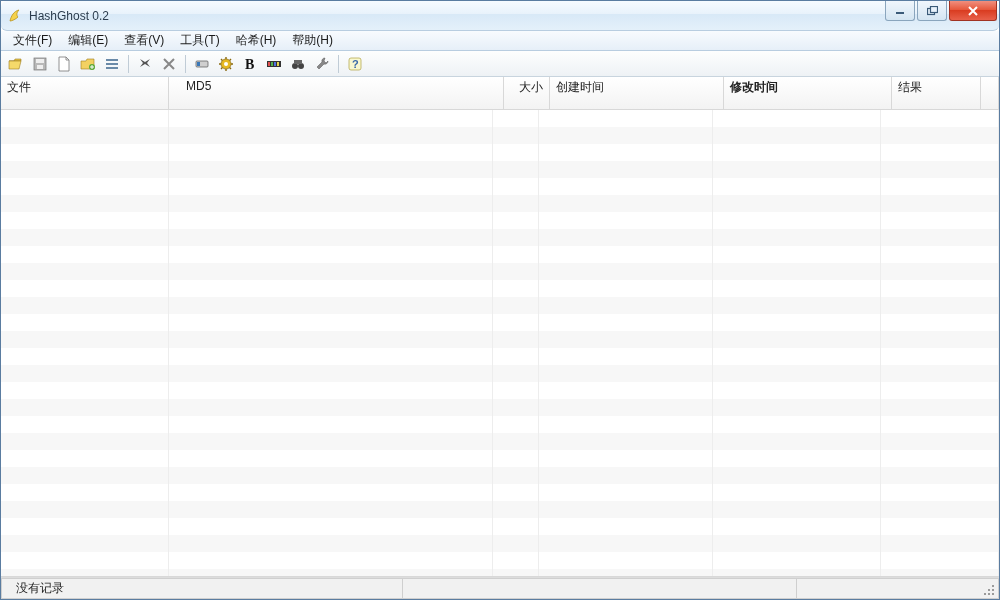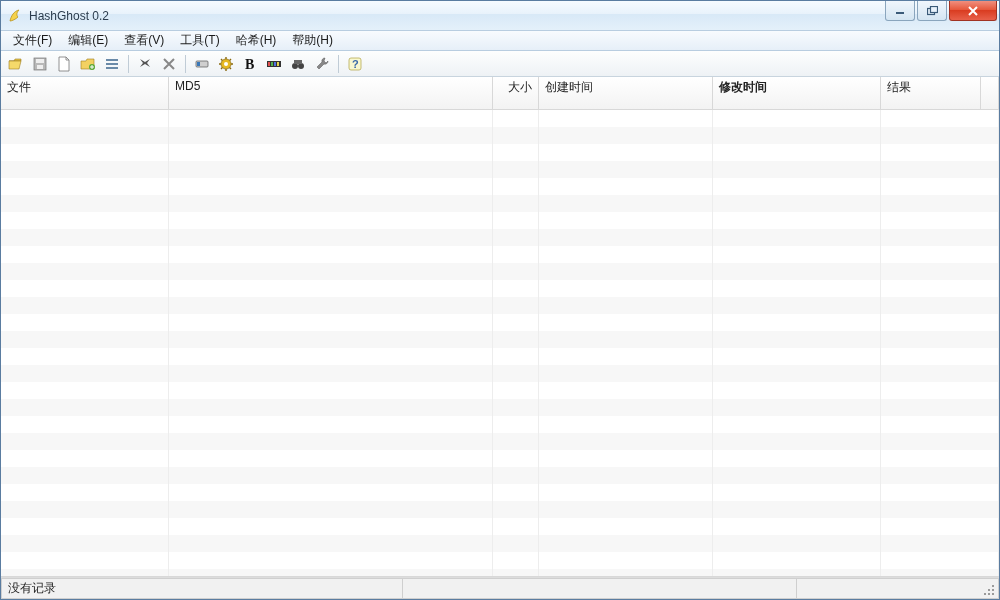--- a/index.html
+++ b/index.html
@@ -12,20 +12,21 @@
     position: relative;
   }
   
   .titlebar {
     height: 30px;
     background: linear-gradient(to bottom, #f6fbff 0%, #e8f2fb 45%, #d8e9f7 46%, #e4f0fa 100%);
     border-bottom: 1px solid #b8cde0;
     display: flex; align-items: center;
     padding: 0 0 0 6px;
     position: relative;
+    border-radius: 6px;
   }
   .titlebar .app-icon {
     width: 16px; height: 16px; margin-right: 6px;
     display: flex; align-items: center; justify-content: center;
   }
   .titlebar .title { color: #2b3c4d; font-size: 12px; }
   .win-controls { position: absolute; right: 0; top: 0; display: flex; height: 20px; }
   .win-btn {
     width: 30px; height: 20px;
     border: 1px solid #8aa5bd; border-top: none;
@@ -82,21 +83,21 @@
     border-bottom: 1px solid #d8d8d8;
   }
   .col-headers .col {
     border-right: 1px solid #d8d8d8;
     padding: 2px 6px;
     color: #222;
     white-space: nowrap;
     overflow: hidden;
   }
   .col-file   { width: 168px; }
-  .col-md5    { width: 324px; }
+  .col-md5    { width: 324px; margin-left: 11px; }
   .col-size   { width: 46px; text-align: right; }
   .col-ctime  { width: 174px; font-family: Liberation Mono, monospace; }
   .col-mtime  { width: 168px; font-weight: bold; }
   .col-result { flex: 1 1 auto; }
   .col-tail   { width: 18px; border-right: none; }
   
   .list-body {
     flex: 1 1 auto;
     background: repeating-linear-gradient(
       to bottom,
@@ -116,21 +117,21 @@
   .statusbar {
     height: 22px;
     background: #f1f1f1;
     display: flex;
     align-items: stretch;
     border-top: 1px solid #dcdcdc;
   }
   .statusbar .pane {
     border: 1px solid #cfcfcf;
     border-left: none;
-    padding: 2px 6px;
+    padding: 2px 14px;
     color: #222;
     display: flex; align-items: center;
   }
   .statusbar .pane:first-child { border-left: 1px solid #cfcfcf; }
   .statusbar .pane1 { width: 402px; }
   .statusbar .pane2 { width: 394px; }
   .statusbar .pane3 { flex: 1 1 auto; position: relative; }
   .resize-grip {
     position: absolute; right: 2px; bottom: 1px;
     width: 14px; height: 14px;

